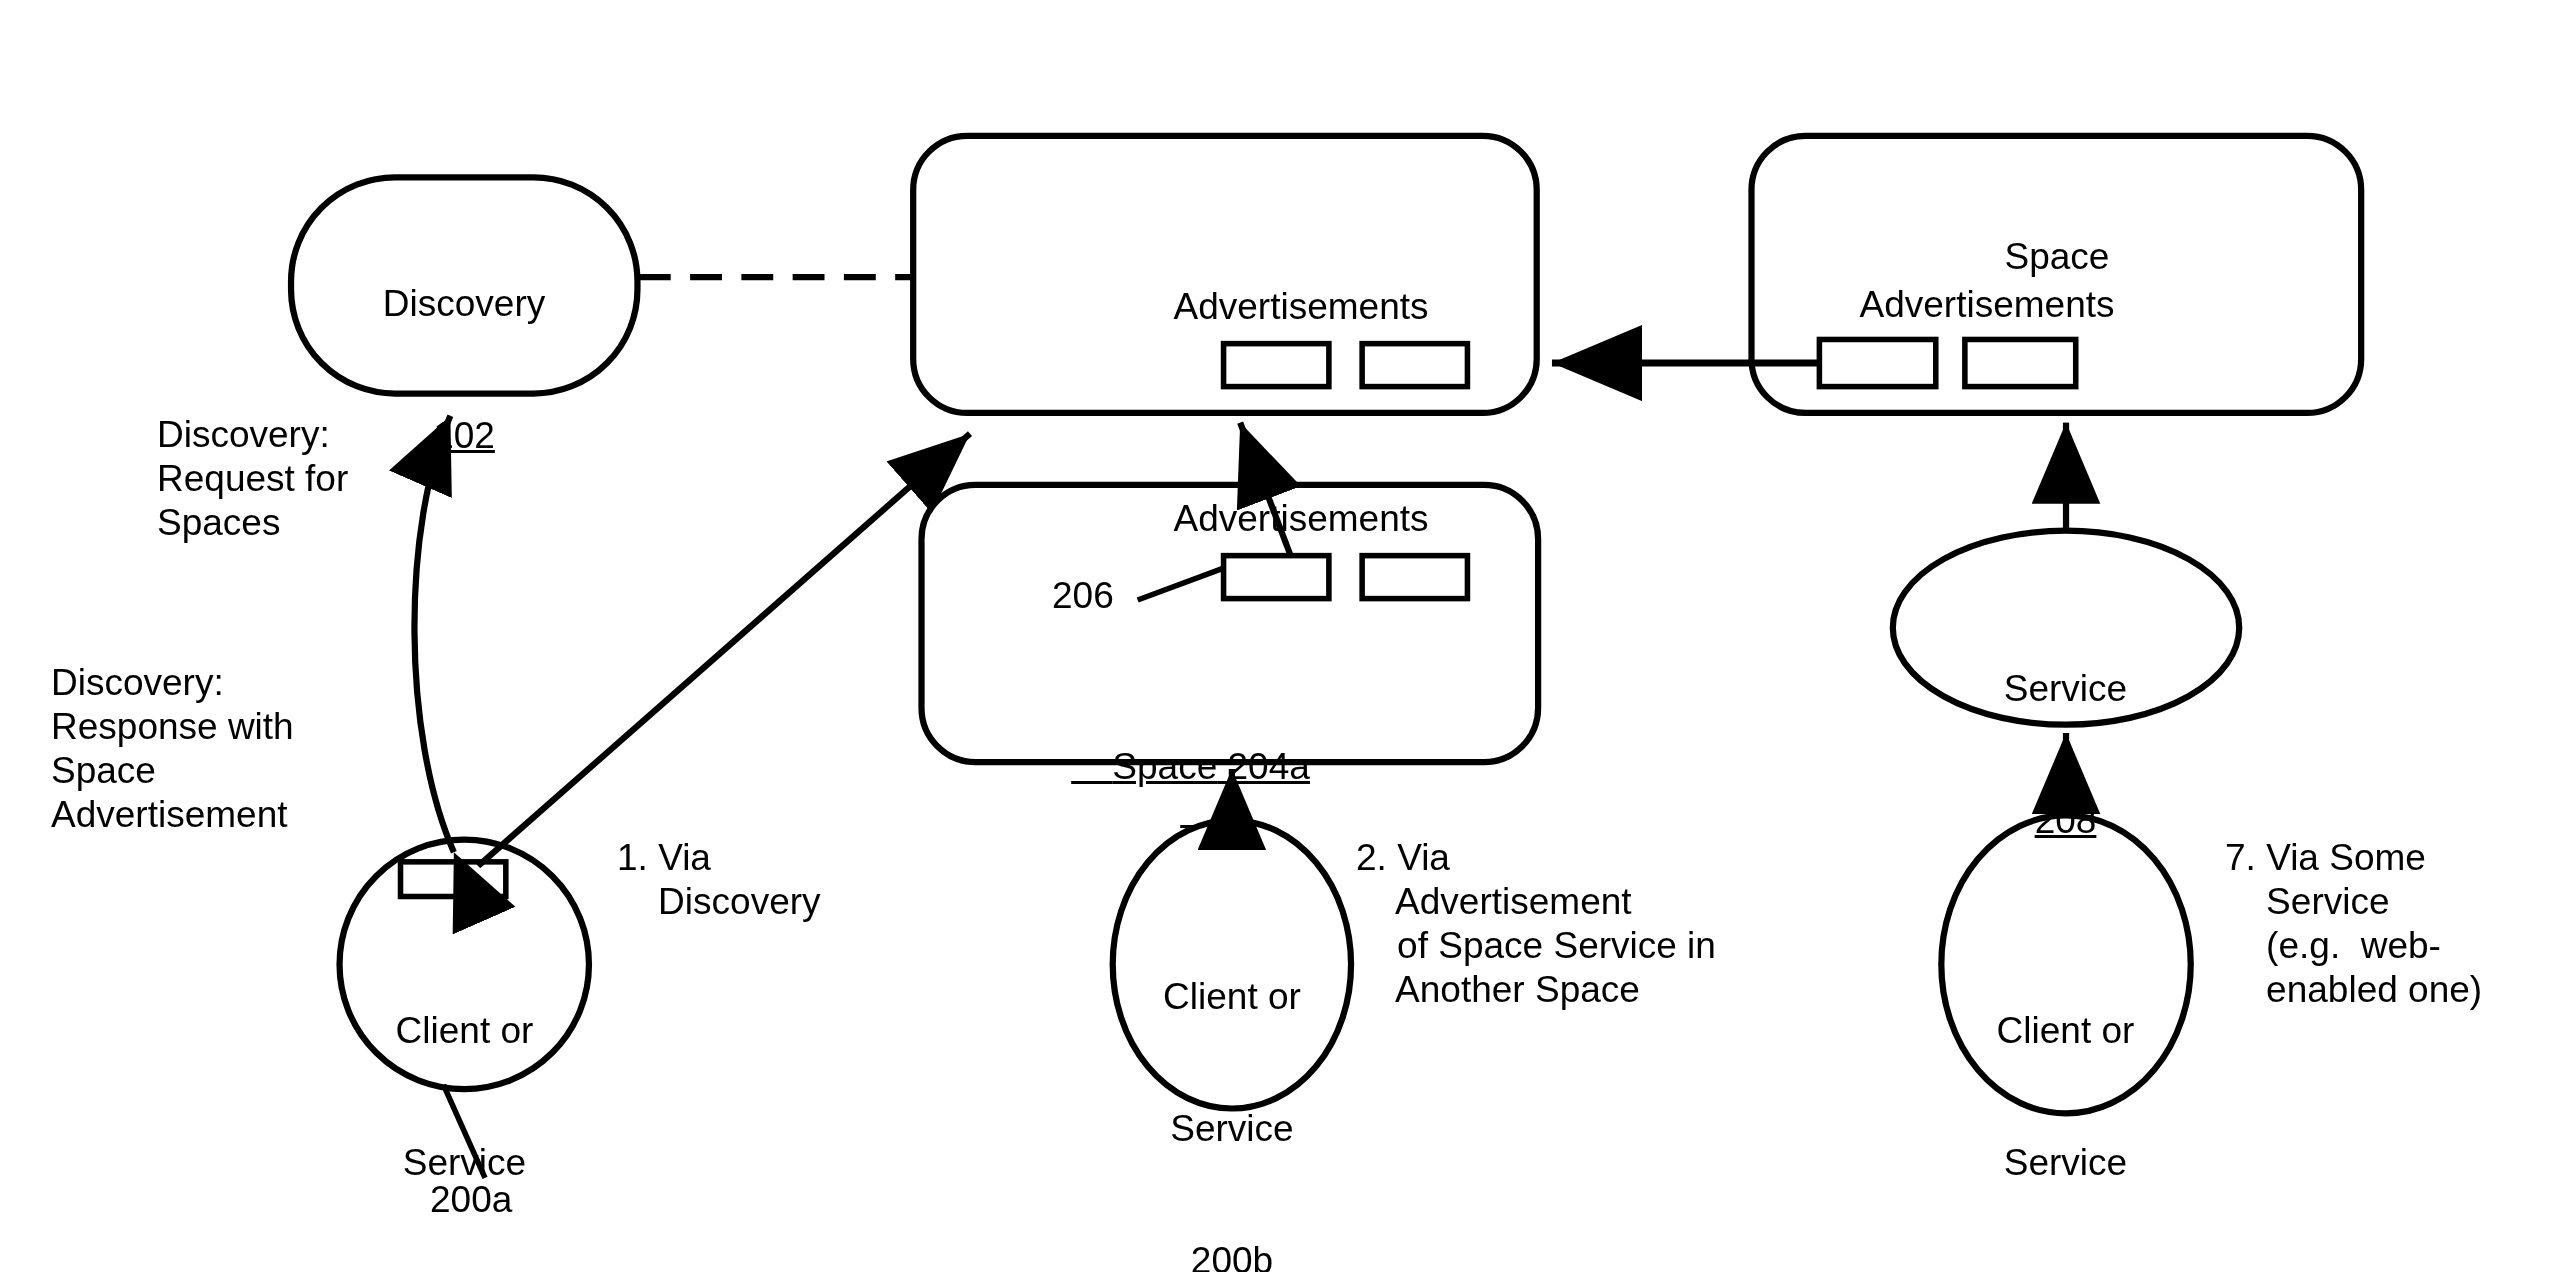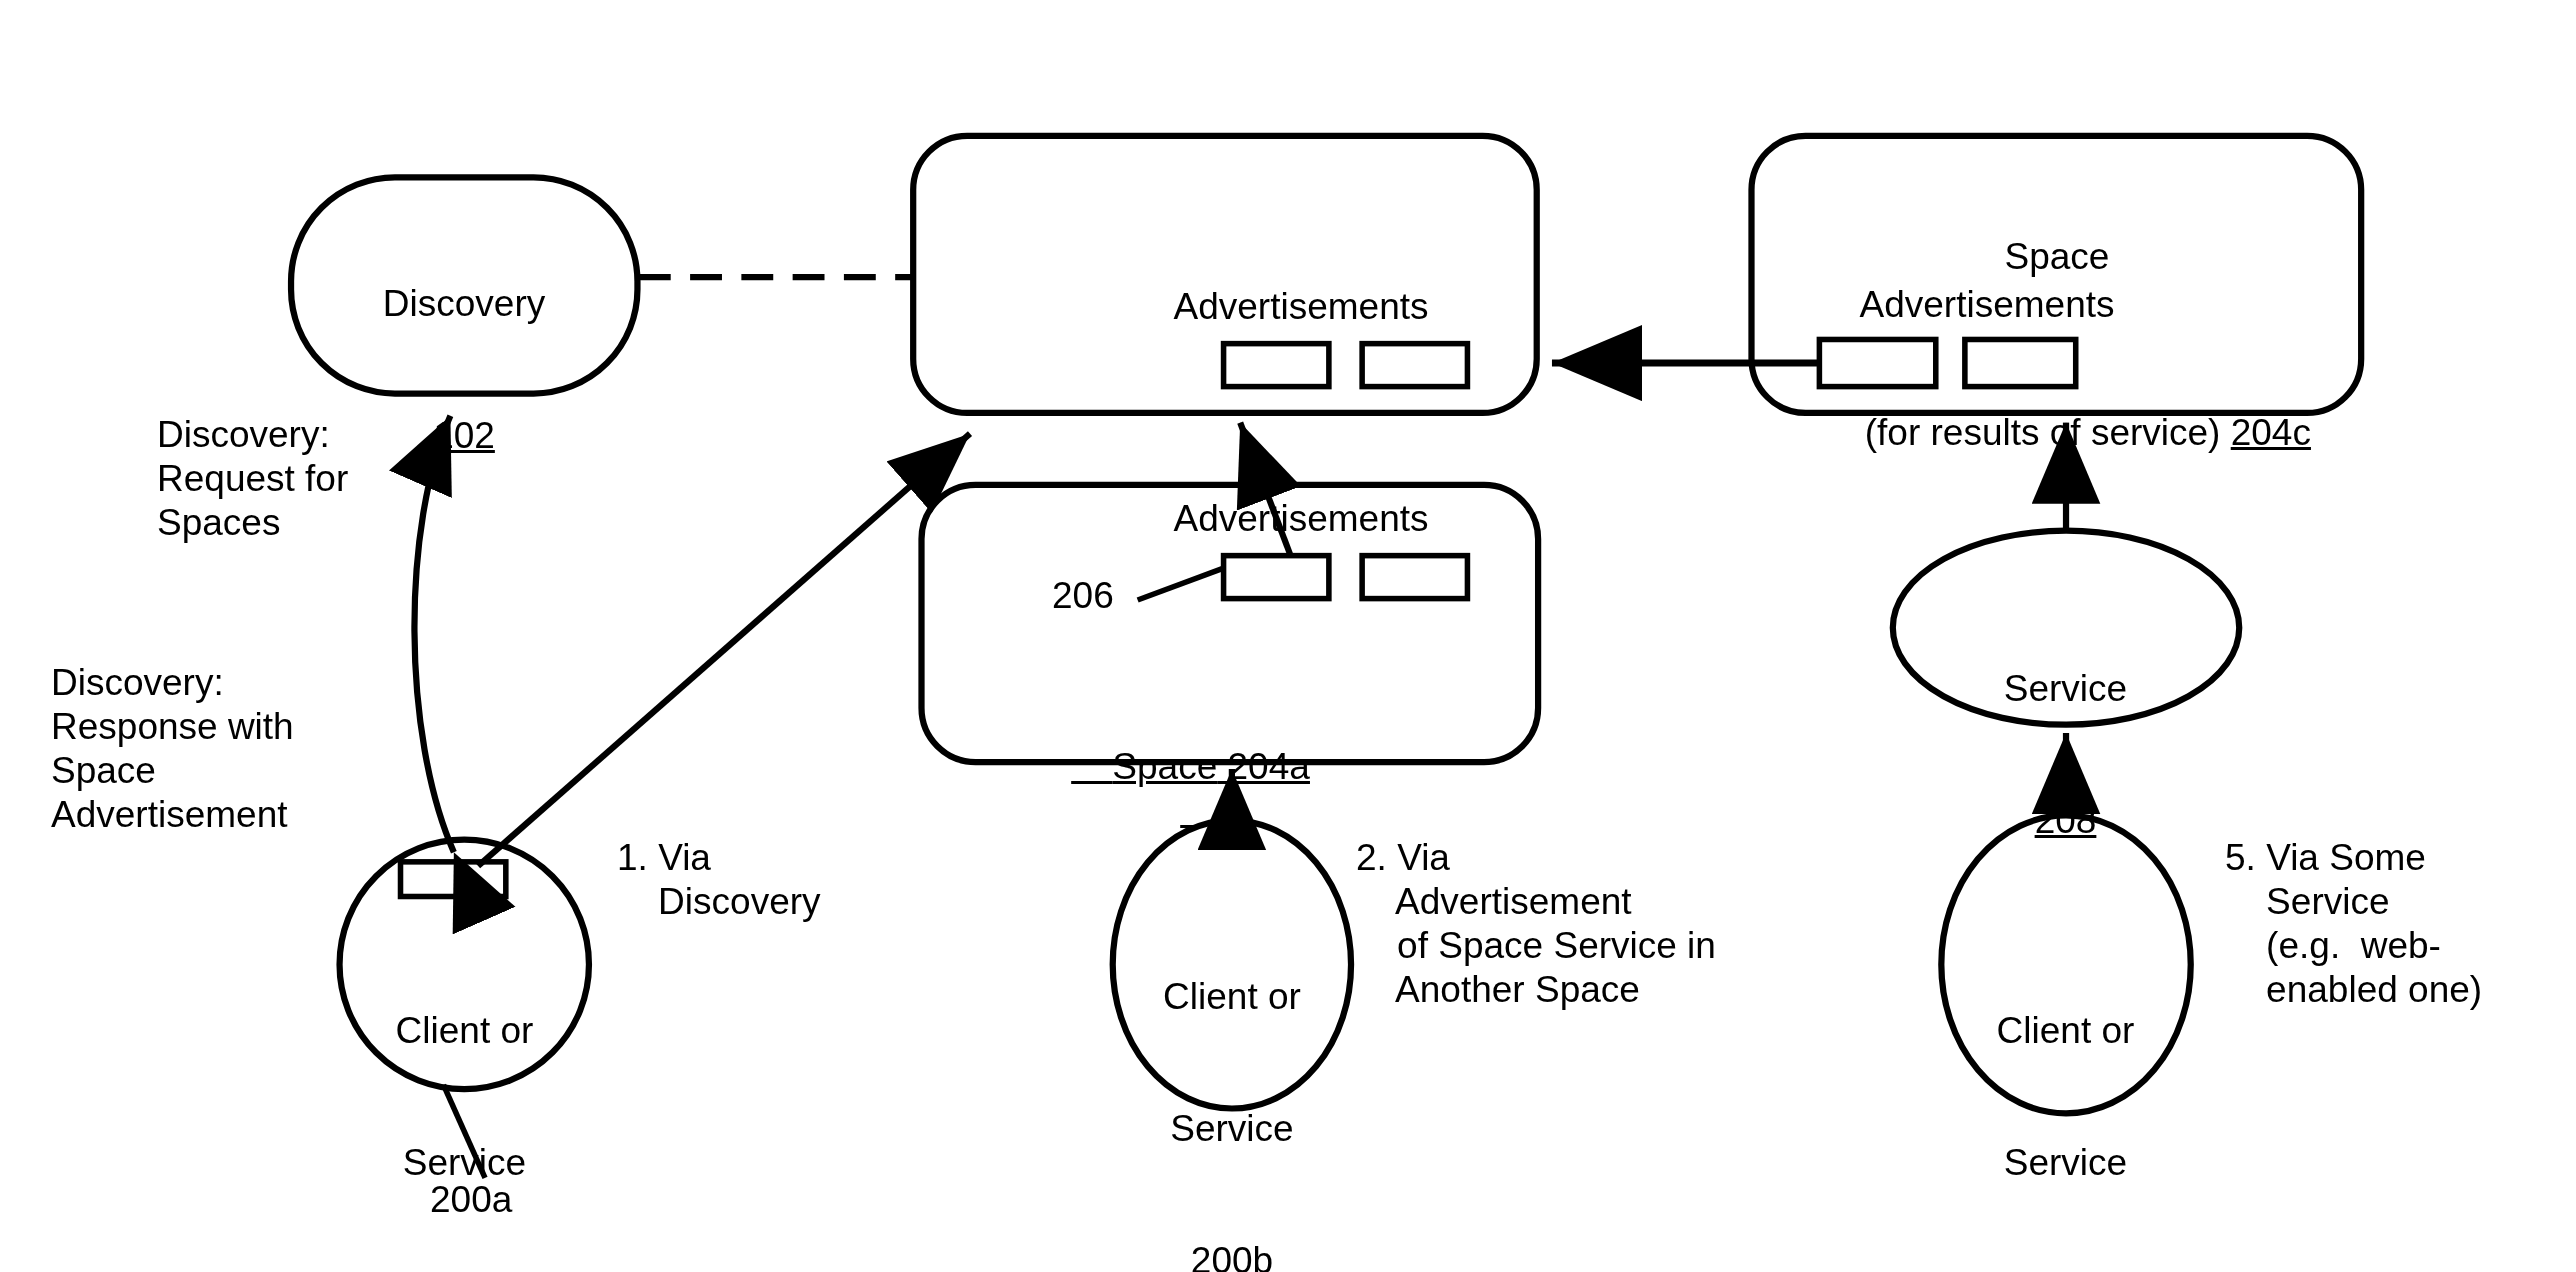--- a/index.html
+++ b/index.html
@@ -82,23 +82,20 @@
   <div class="lbl ctr" style="left:1086px;top:497px;width:430px;">Advertisements</div>
 
   <div class="lbl" style="left:1052px;top:574px;">206</div>
 
   <div class="lbl ctr" style="left:882px;top:701px;width:617px;text-decoration:underline;">
     <span>Space</span><span> </span><span class="u">204a</span>
   </div>
 
   <div class="lbl ctr" style="left:1752px;top:147px;width:610px;">
     <div>Space</div>
-    <div>
-      <span>(for results of service)</span><span> </span><span class="u">204c</span>
-    </div>
   </div>
 
   <div class="lbl ctr" style="left:1772px;top:283px;width:430px;">Advertisements</div>
 
   <div class="lbl ctr" style="left:326px;top:921px;width:277px;">
     <div>Client or</div>
     <div>Service</div>
   </div>
 
   <div class="lbl" style="left:430px;top:1178px;">200a</div>
@@ -129,19 +126,19 @@
 Advertisement</div>
 
   <div class="lbl" style="left:617px;top:836px;">1. Via
     Discovery</div>
 
   <div class="lbl" style="left:1356px;top:836px;">2. Via
     Advertisement
     of Space Service in
     Another Space</div>
 
-  <div class="lbl" style="left:2225px;top:836px;">5. Via Some
+  <div class="lbl" style="left:2225px;top:836px;">7. Via Some
     Service
     (e.g.  web-
     enabled one)</div>
 
 </div>
 
 
 </body></html>

